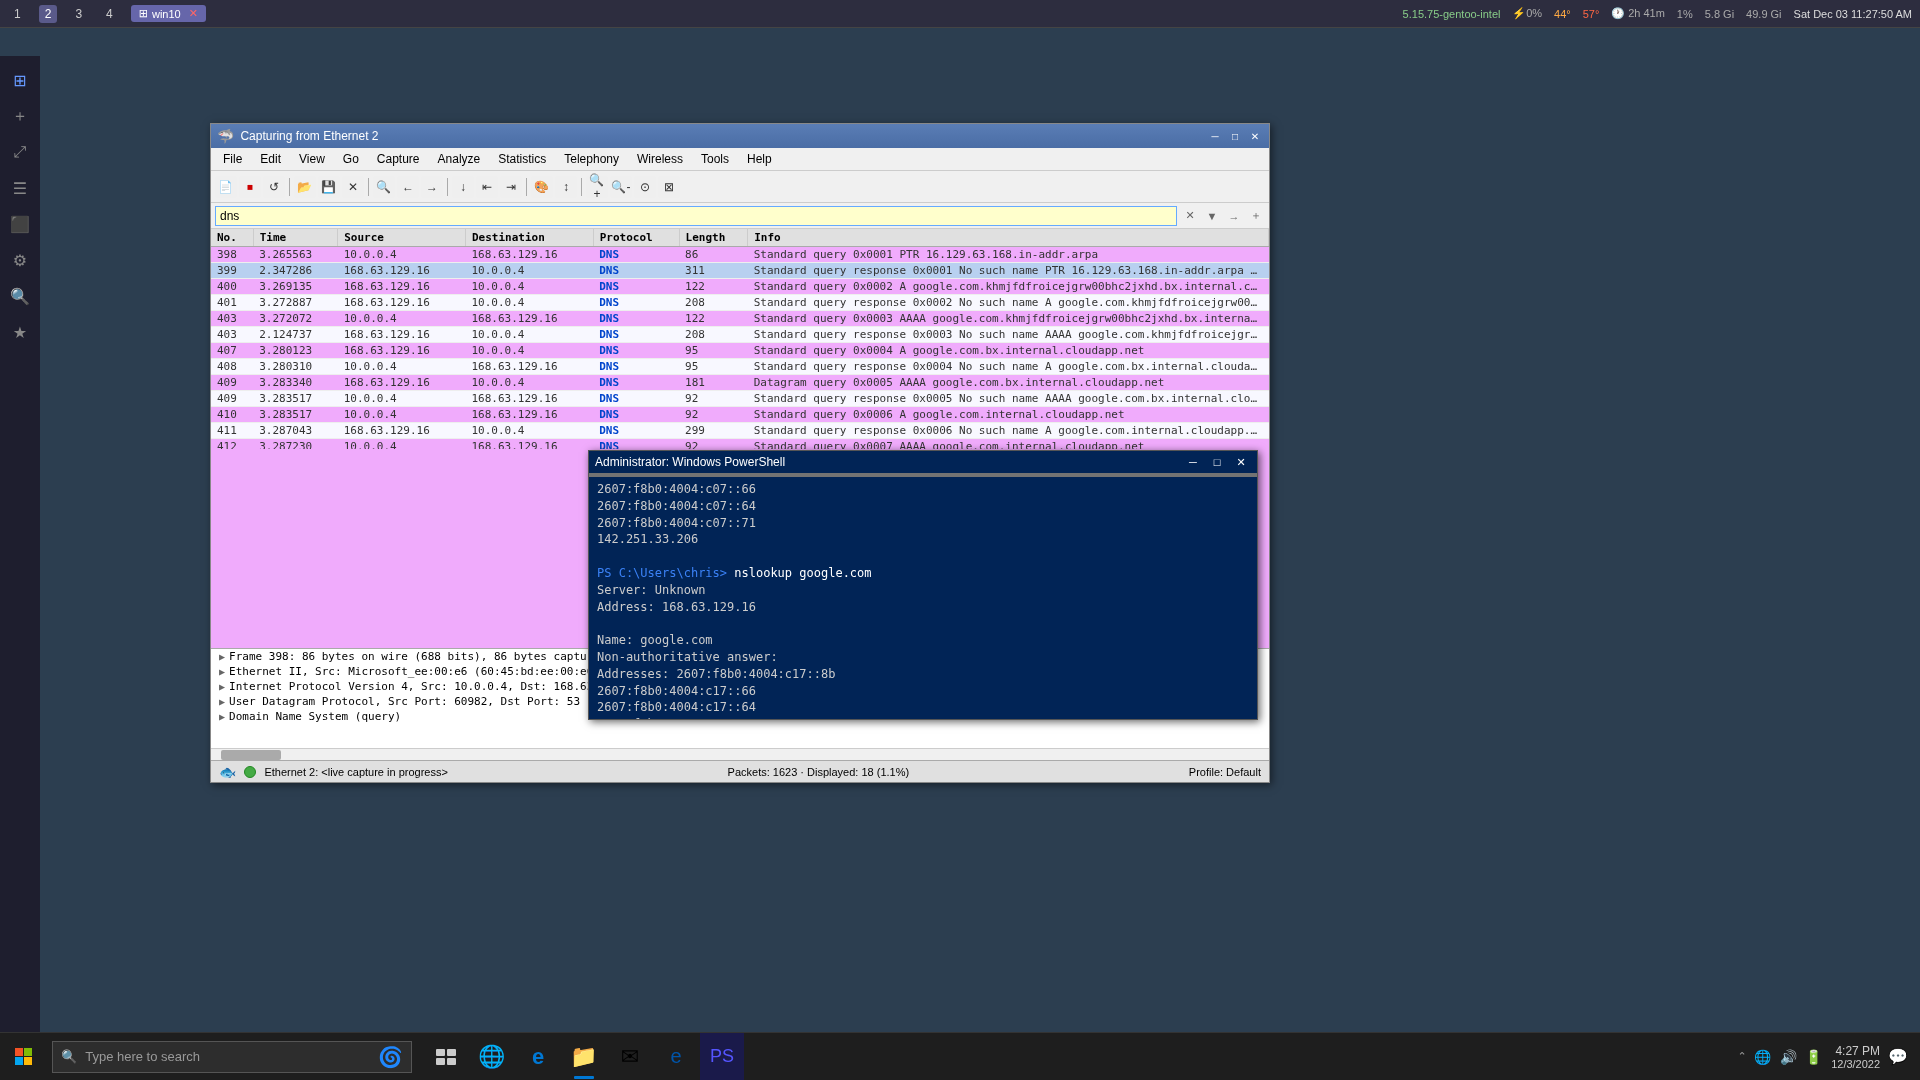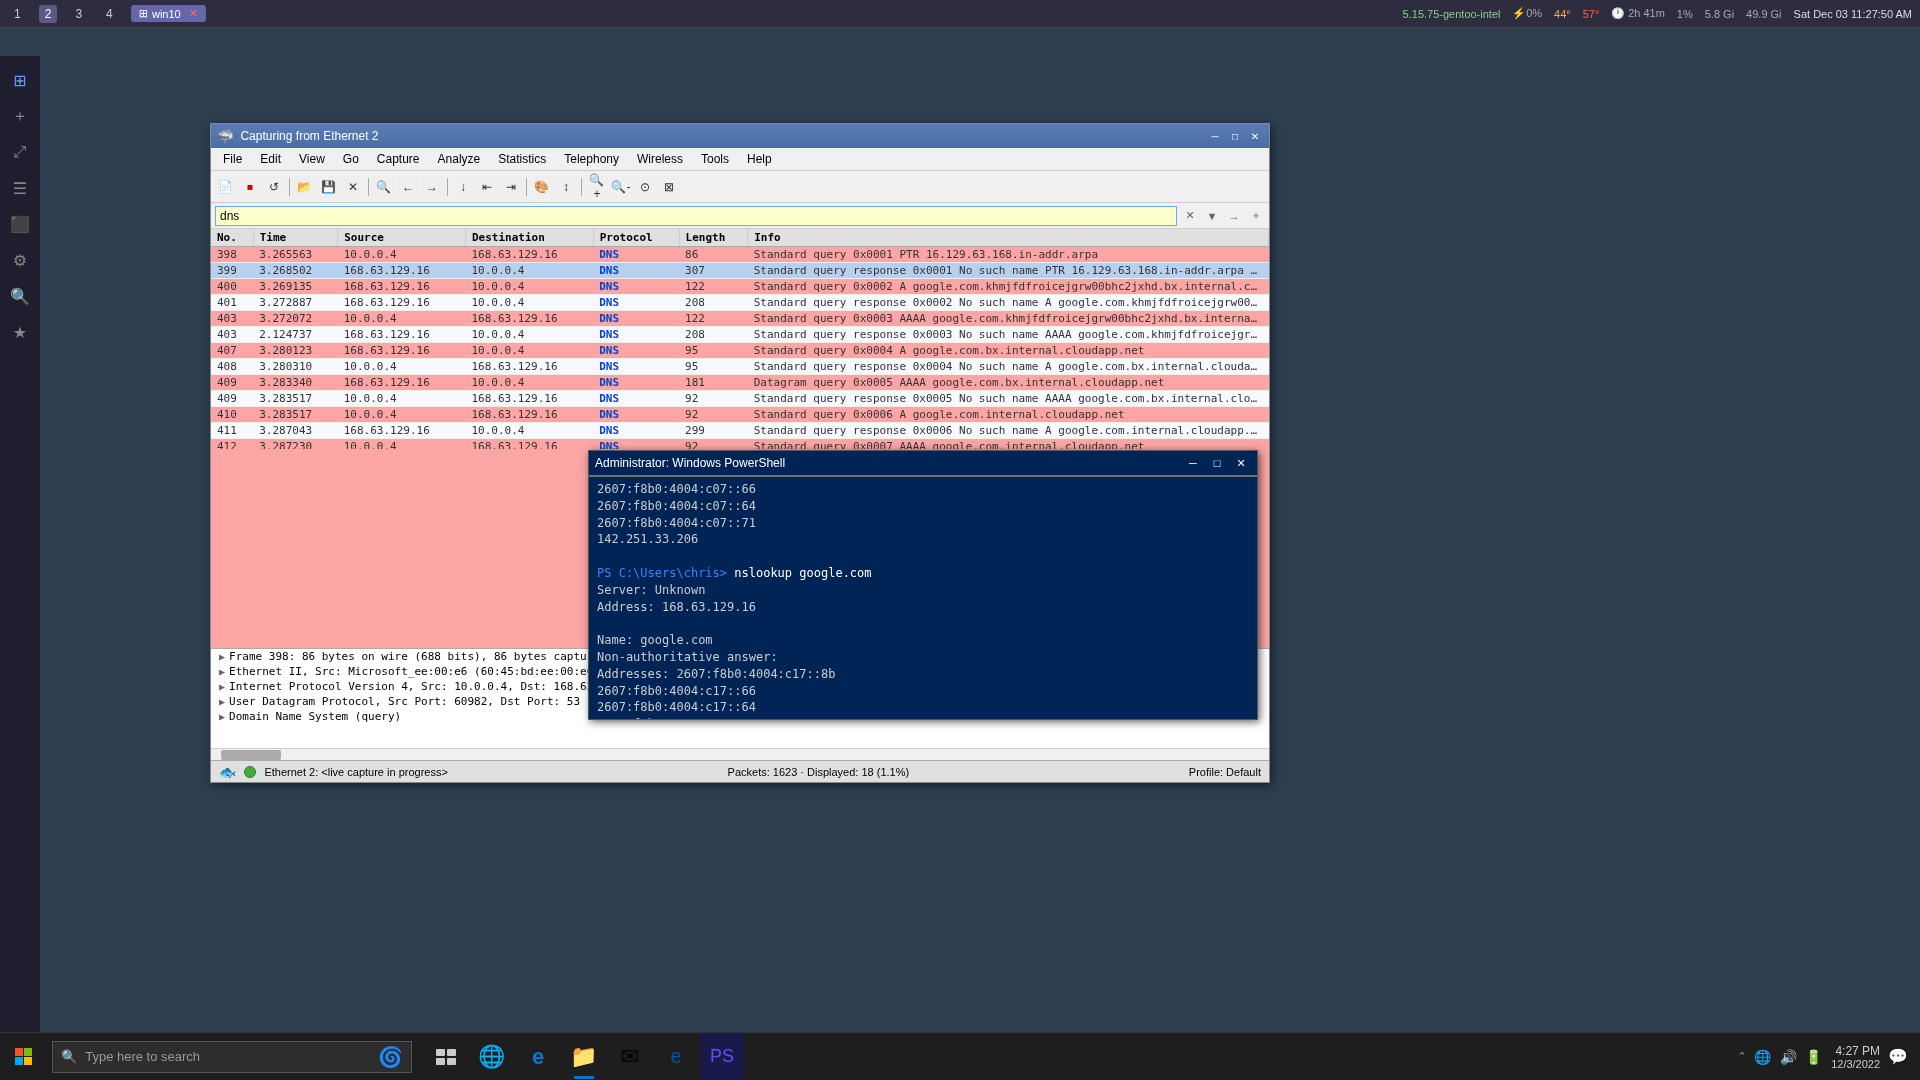--- a/index.html
+++ b/index.html
@@ -47,21 +47,21 @@
 
     .ws-toolbar { background: #f0f0f0; padding: 2px 4px; display: flex; align-items: center; gap: 2px; border-bottom: 1px solid #ccc; height: 32px; }
     .ws-toolbar-btn { width: 22px; height: 22px; display: flex; align-items: center; justify-content: center; font-size: 12px; cursor: pointer; border: 1px solid transparent; border-radius: 2px; color: #333; }
     .ws-toolbar-btn.red { color: #cc0000; }
     .ws-toolbar-separator { width: 1px; height: 18px; background: #aaa; margin: 0 2px; }
 
     .ws-filter-bar { background: #f0f0f0; padding: 2px 4px; display: flex; align-items: center; gap: 4px; border-bottom: 1px solid #ccc; height: 26px; }
     .ws-filter-input { flex: 1; height: 20px; border: 1px solid #66aaff; background: #ffffcc; padding: 0 4px; font-size: 12px; outline: none; }
     .ws-filter-btn { width: 18px; height: 18px; display: flex; align-items: center; justify-content: center; cursor: pointer; font-size: 11px; color: #666; }
 
-    .ws-packet-list { flex: 1; overflow: hidden; background: #fca5a5; }
+    .ws-packet-list { flex: 1; overflow: hidden; background: #f0abfc; }
     .ws-table { width: 100%; border-collapse: collapse; font-size: 11px; font-family: monospace; }
     .ws-table th { background: #e0e0e0; padding: 2px 6px; border-bottom: 1px solid #aaa; border-right: 1px solid #ccc; text-align: left; font-weight: bold; font-size: 11px; position: sticky; top: 0; }
     .ws-table td { padding: 1px 6px; border-bottom: 1px solid #eee; white-space: nowrap; overflow: hidden; }
     .ws-table tr:nth-child(even) { background: #f8f8ff; }
     .ws-table tr.selected { background: #b8d0f0 !important; }
     .dns-row td { color: #333; }
 
     .ws-detail-panel {
       height: 100px; background: white; border-top: 1px solid #aaa; overflow: hidden; font-size: 11px; font-family: monospace;
     }
@@ -78,21 +78,21 @@
 
     
     .ps-window {
       position: absolute; top: 422px; left: 588px; width: 670px; height: 270px;
       background: #012456; border: 1px solid #555; box-shadow: 2px 2px 8px rgba(0,0,0,0.6);
       display: flex; flex-direction: column; z-index: 60;
     }
     .ps-titlebar {
       background: #012456; color: white; padding: 3px 6px;
       display: flex; align-items: center; justify-content: space-between; height: 26px;
-      border-bottom: 2px solid #737373;
+      border-bottom: 4px solid #737373;
     }
     .ps-title { font-size: 12px; }
     .ps-controls { display: flex; gap: 4px; }
     .ps-ctrl { width: 20px; height: 18px; display: flex; align-items: center; justify-content: center; font-size: 11px; cursor: pointer; }
     .ps-content { flex: 1; overflow: hidden; padding: 4px 8px; font-family: 'Consolas', monospace; font-size: 12px; color: #cccccc; line-height: 1.4; }
     .ps-line { white-space: nowrap; }
     @keyframes blink { 0%,100%{opacity:1} 50%{opacity:0} }
 
     
     .win10-taskbar {
@@ -240,25 +240,25 @@
     <td>398</td>
     <td>3.265563</td>
     <td>10.0.0.4</td>
     <td>168.63.129.16</td>
     <td style="color:#0044cc;font-weight:bold;">DNS</td>
     <td>86</td>
     <td style="max-width:400px;overflow:hidden;text-overflow:ellipsis;">Standard query 0x0001 PTR 16.129.63.168.in-addr.arpa</td>
   </tr>
               <tr class="dns-row selected">
     <td>399</td>
-    <td>3.268502</td>
-    <td>168.63.129.16</td>
-    <td>10.0.0.4</td>
-    <td style="color:#0044cc;font-weight:bold;">DNS</td>
-    <td>307</td>
+    <td>2.347286</td>
+    <td>168.63.129.16</td>
+    <td>10.0.0.4</td>
+    <td style="color:#0044cc;font-weight:bold;">DNS</td>
+    <td>311</td>
     <td style="max-width:400px;overflow:hidden;text-overflow:ellipsis;">Standard query response 0x0001 No such name PTR 16.129.63.168.in-addr.arpa SOA ns1-02.azure-dns.com</td>
   </tr>
               <tr class="dns-row">
     <td>400</td>
     <td>3.269135</td>
     <td>168.63.129.16</td>
     <td>10.0.0.4</td>
     <td style="color:#0044cc;font-weight:bold;">DNS</td>
     <td>122</td>
     <td style="max-width:400px;overflow:hidden;text-overflow:ellipsis;">Standard query 0x0002 A google.com.khmjfdfroicejgrw00bhc2jxhd.bx.internal.cloudapp.net</td>

